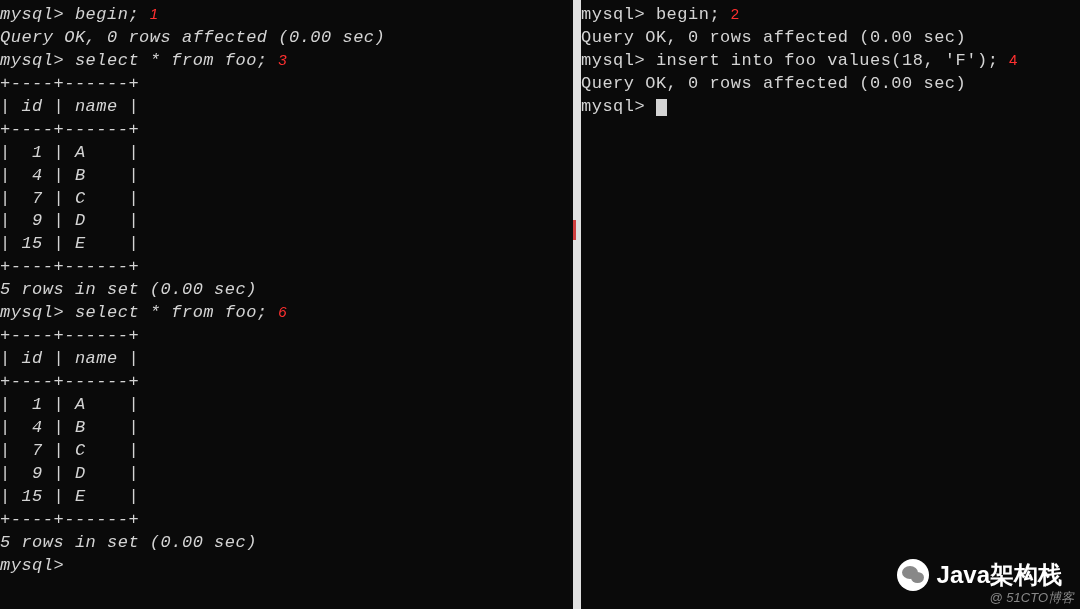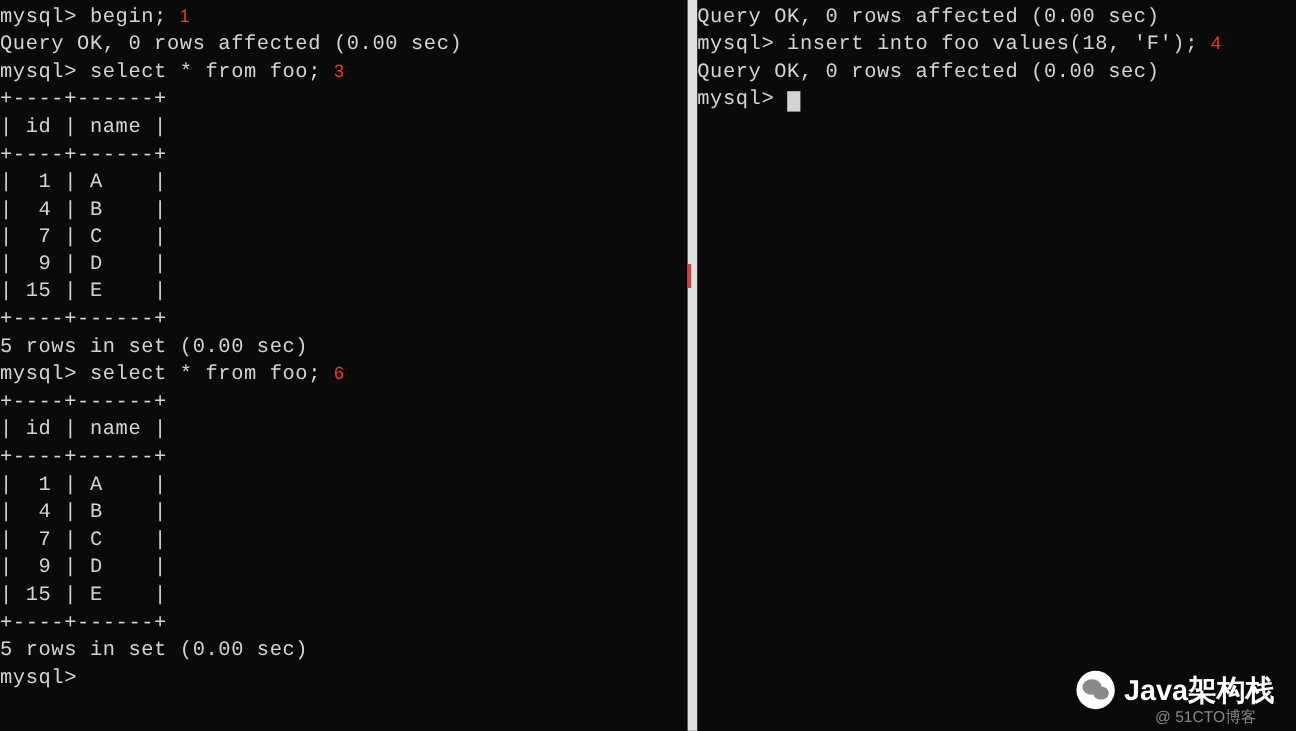--- a/index.html
+++ b/index.html
@@ -22,20 +22,21 @@
       width: 100%;
       height: 100%;
     }
     .pane {
       flex: 1;
       padding: 4px 0;
       overflow: hidden;
     }
     .pane-left {
       flex: 0 0 573px;
+      font-style: italic;
     }
     .pane-right {
       flex: 1;
     }
     .divider {
       width: 8px;
       background: #e0e0e0;
       position: relative;
     }
     .divider::before {
@@ -104,24 +105,25 @@
       width: 13px;
       height: 11px;
       background: #888;
       border-radius: 50%;
       top: 13px;
       left: 14px;
     }
     .watermark-bottom {
       position: absolute;
       bottom: 2px;
-      right: 33px;
+      right: 6px;
       color: #888;
       font-family: Arial, sans-serif;
       font-size: 13px;
+      font-style: italic;
     }
   </style>
 </head>
 <body>
 
 <div class="terminal-container">
   <div class="pane pane-left" id="left-pane">
       <div class="line"><span class="prompt">mysql&gt; begin; </span><span class="annotation">1</span></div>
       <div class="line"><span class="prompt">Query OK, 0 rows affected (0.00 sec)</span></div>
       <div class="line"><span class="prompt"></span></div>
@@ -146,20 +148,21 @@
       <div class="line"><span class="prompt">|  7 | C    |</span></div>
       <div class="line"><span class="prompt">|  9 | D    |</span></div>
       <div class="line"><span class="prompt">| 15 | E    |</span></div>
       <div class="line"><span class="prompt">+----+------+</span></div>
       <div class="line"><span class="prompt">5 rows in set (0.00 sec)</span></div>
       <div class="line"><span class="prompt"></span></div>
       <div class="line"><span class="prompt">mysql&gt;</span></div>
     </div>
   <div class="divider"></div>
   <div class="pane pane-right" id="right-pane">
+      <div class="line"><span class="prompt">mysql&gt; begin; </span><span class="annotation">2</span></div>
       <div class="line"><span class="prompt">Query OK, 0 rows affected (0.00 sec)</span></div>
       <div class="line"><span class="prompt"></span></div>
       <div class="line"><span class="prompt">mysql&gt; insert into foo values(18, 'F'); </span><span class="annotation">4</span></div>
       <div class="line"><span class="prompt"></span></div>
       <div class="line"><span class="prompt">Query OK, 0 rows affected (0.00 sec)</span></div>
       <div class="line"><span class="prompt"></span></div>
       <div class="line"><span class="prompt">mysql&gt; </span><span class="cursor"></span></div>
     </div>
 </div>
 

